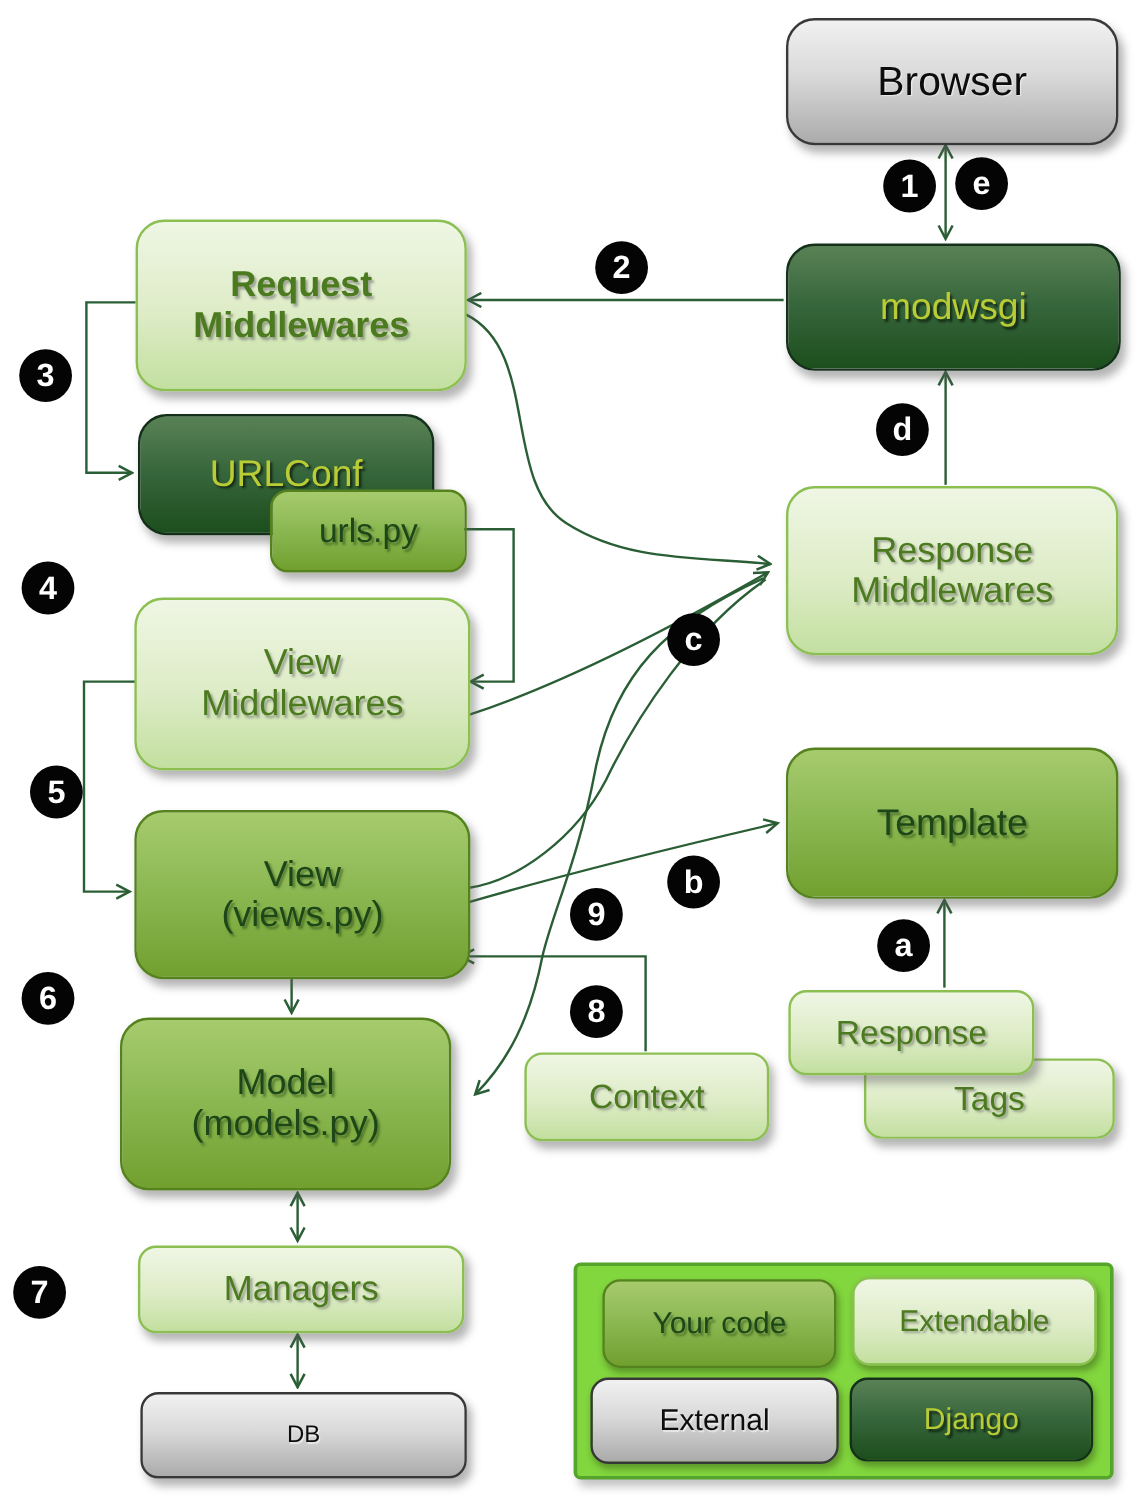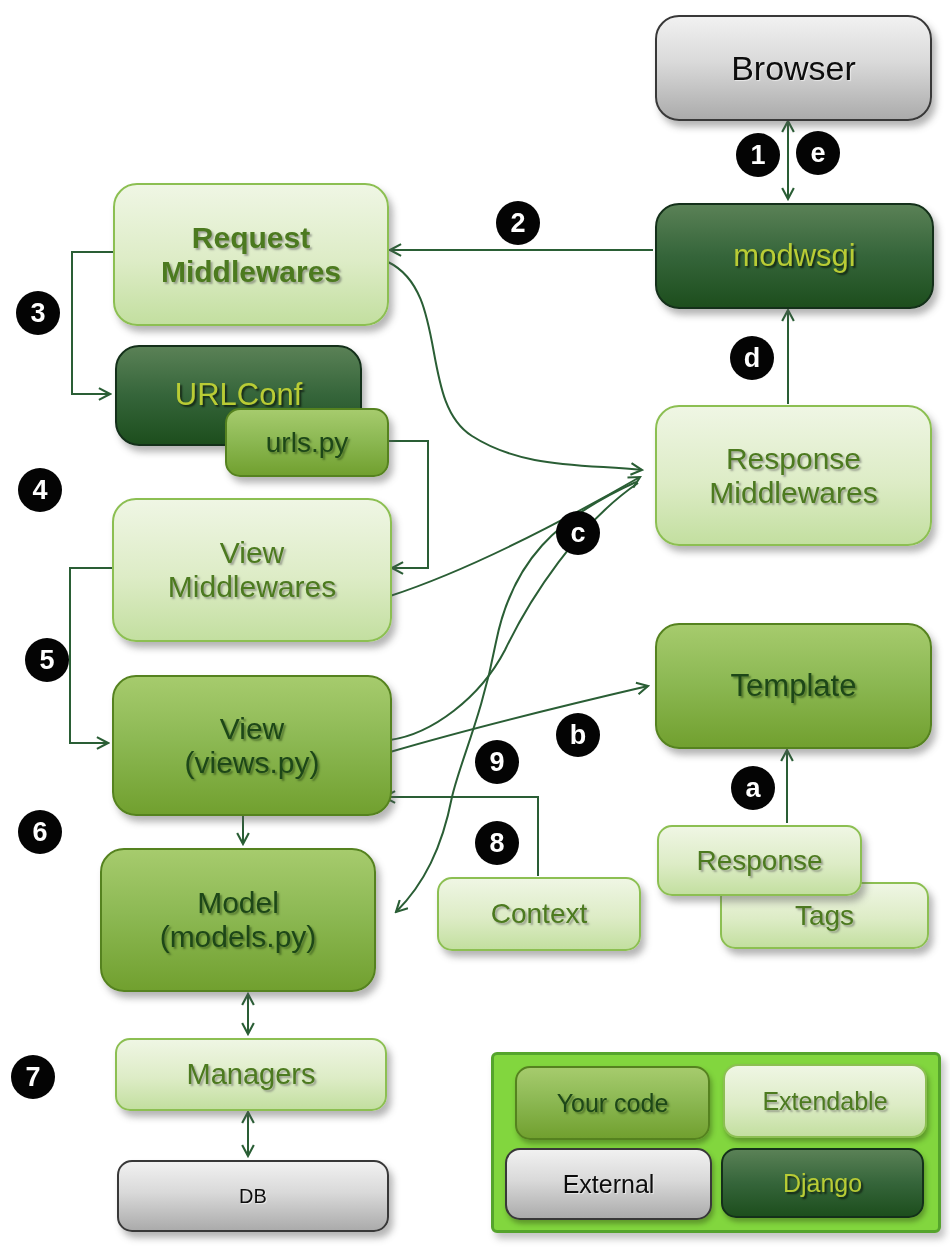--- a/index.html
+++ b/index.html
@@ -39,21 +39,21 @@
   .gray span{text-shadow:1px 1px 1px rgba(255,255,255,.6);}
   .small{border-radius:15px;}
 
   .badge{
     position:absolute;z-index:3;width:44px;height:44px;border-radius:50%;
     background:#040404;color:#ffffff;font-weight:bold;font-size:27px;
     line-height:44px;text-align:center;
   }
 
   #legend{
-    position:absolute;z-index:2;left:491px;top:1052px;width:450px;height:181px;
+    position:absolute;z-index:2;left:478px;top:1052px;width:450px;height:181px;
     background:#82d63e;border:3px solid #55a42c;border-radius:6px;
     box-sizing:border-box;box-shadow:4px 6px 7px rgba(110,110,110,.4);text-decoration:underline;
   }
   #legend .node{position:absolute;box-shadow:2px 4px 5px rgba(50,80,20,.45);}
 </style>
 </head>
 <body>
 
 <div id="canvas">
 

